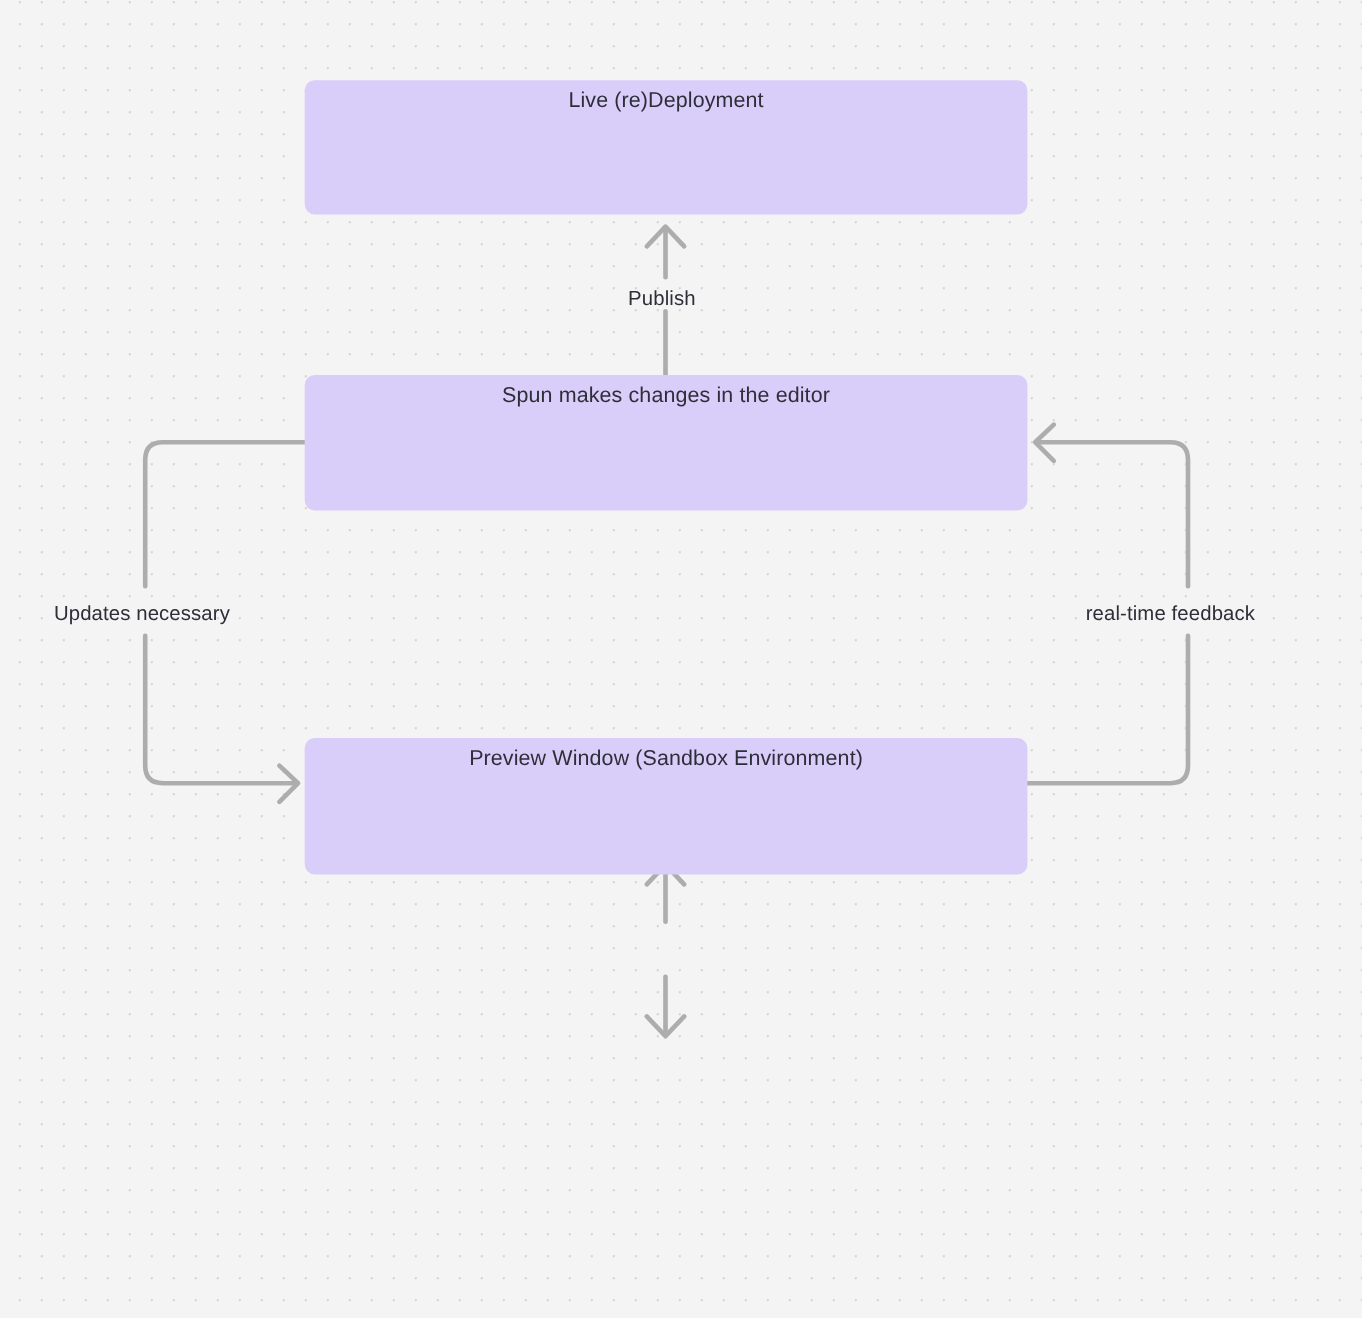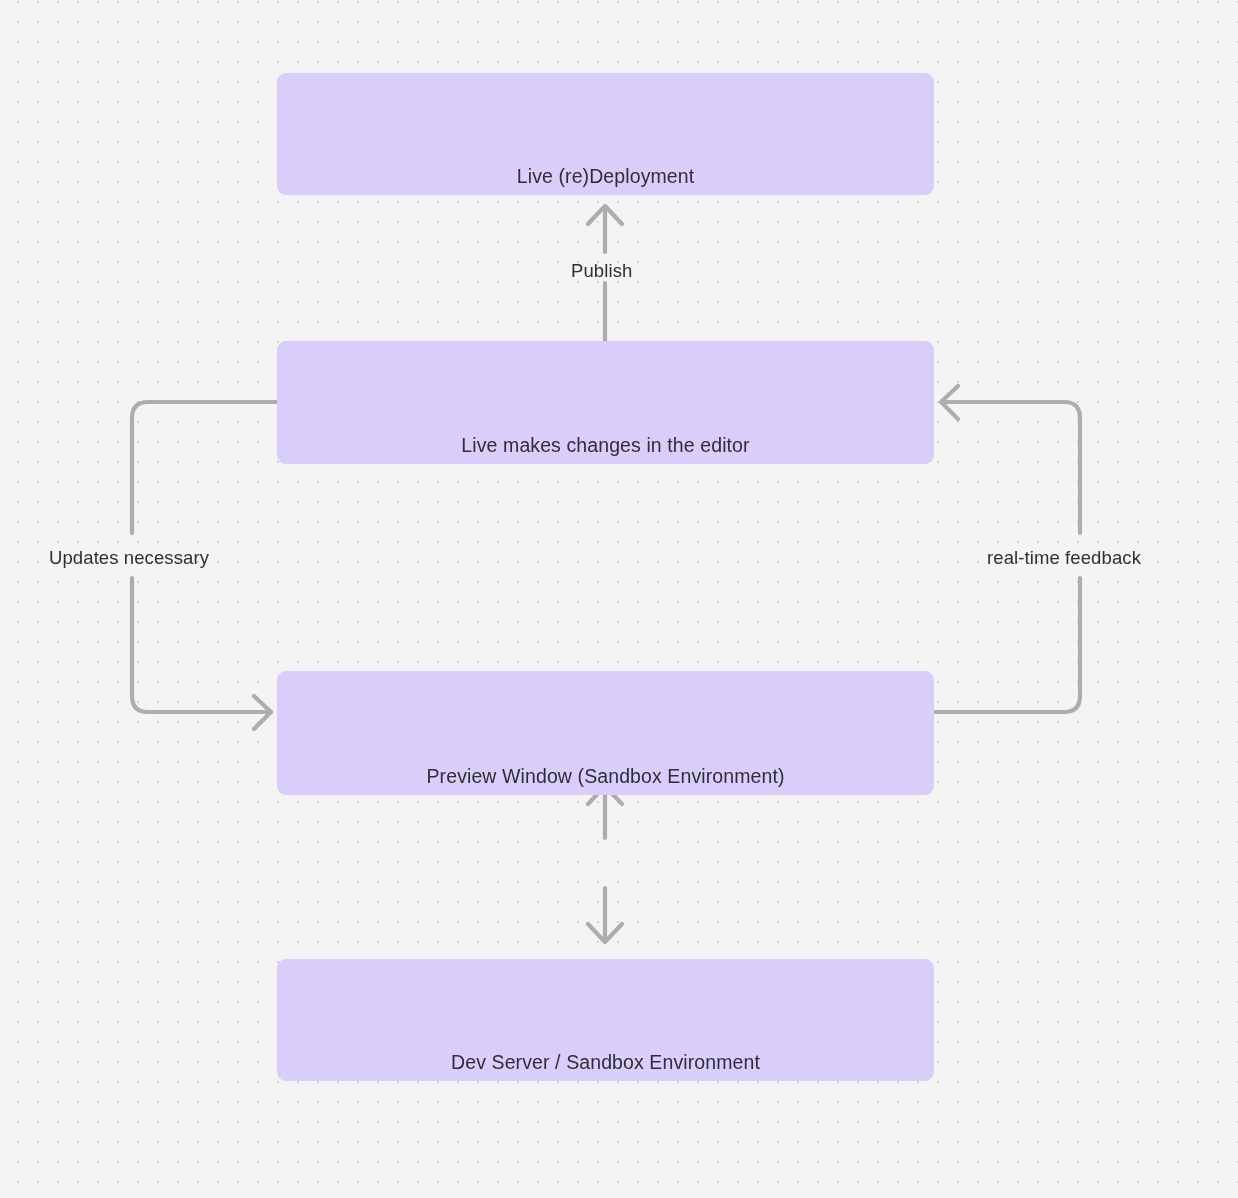--- a/index.html
+++ b/index.html
@@ -33,21 +33,21 @@
     width: 1238px;
     height: 1198px;
     pointer-events: none;
   }
 
   .node {
     position: absolute;
     background: #d9cdfa;
     border-radius: 9px;
     display: flex;
-    align-items: flex-end;
+    align-items: flex-start;
     justify-content: center;
     text-align: center;
     color: #2e2e38;
     font-size: 19.5px;
     line-height: 1.3;
     letter-spacing: 0.1px;
     padding: 6px 18px;
   }
 
   .node-label {
@@ -110,30 +110,27 @@
       </g>
 
     </g>
   </svg>
 
   <div class="node" id="node-live">
     <span class="node-label">Live (re)Deployment</span>
   </div>
 
   <div class="node" id="node-editor">
-    <span class="node-label">Live makes changes in the editor</span>
+    <span class="node-label">Spun makes changes in the editor</span>
   </div>
 
   <div class="node" id="node-preview">
     <span class="node-label">Preview Window (Sandbox Environment)</span>
   </div>
 
-  <div class="node" id="node-devserver">
-    <span class="node-label">Dev Server / Sandbox Environment</span>
-  </div>
 
   <div class="edge-label" id="label-publish">Publish</div>
 
   <div class="edge-label" id="label-updates">Updates necessary</div>
 
   <div class="edge-label" id="label-realtime">real-time feedback</div>
 
 
 </div>
 

